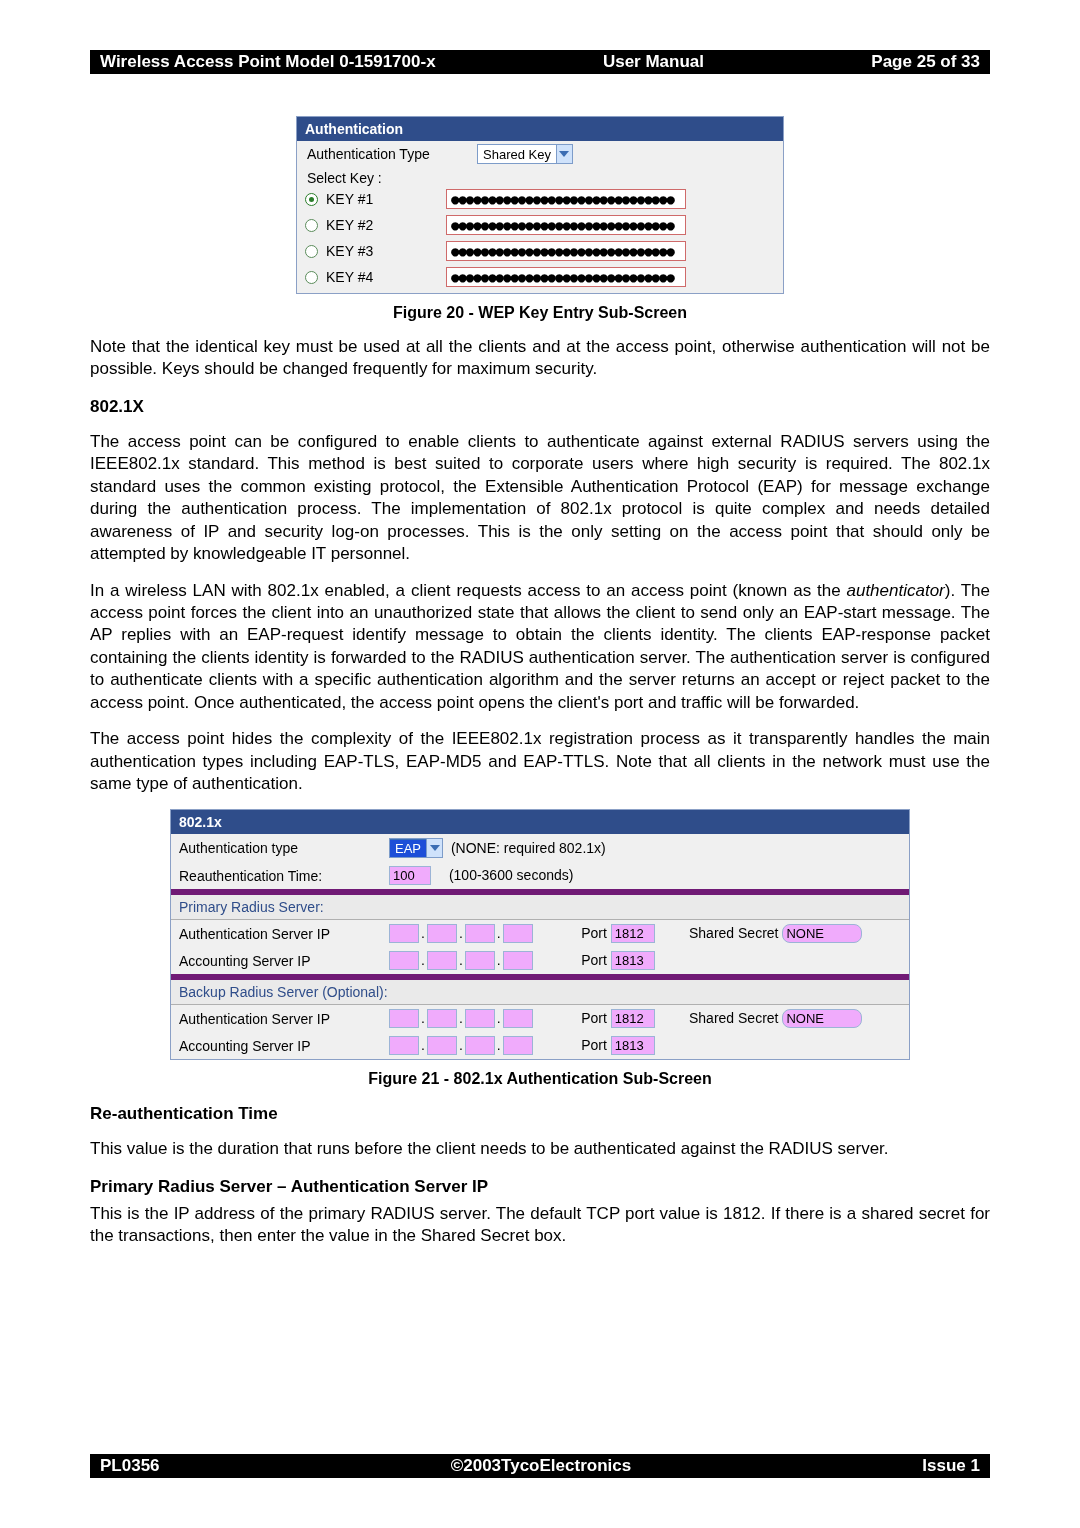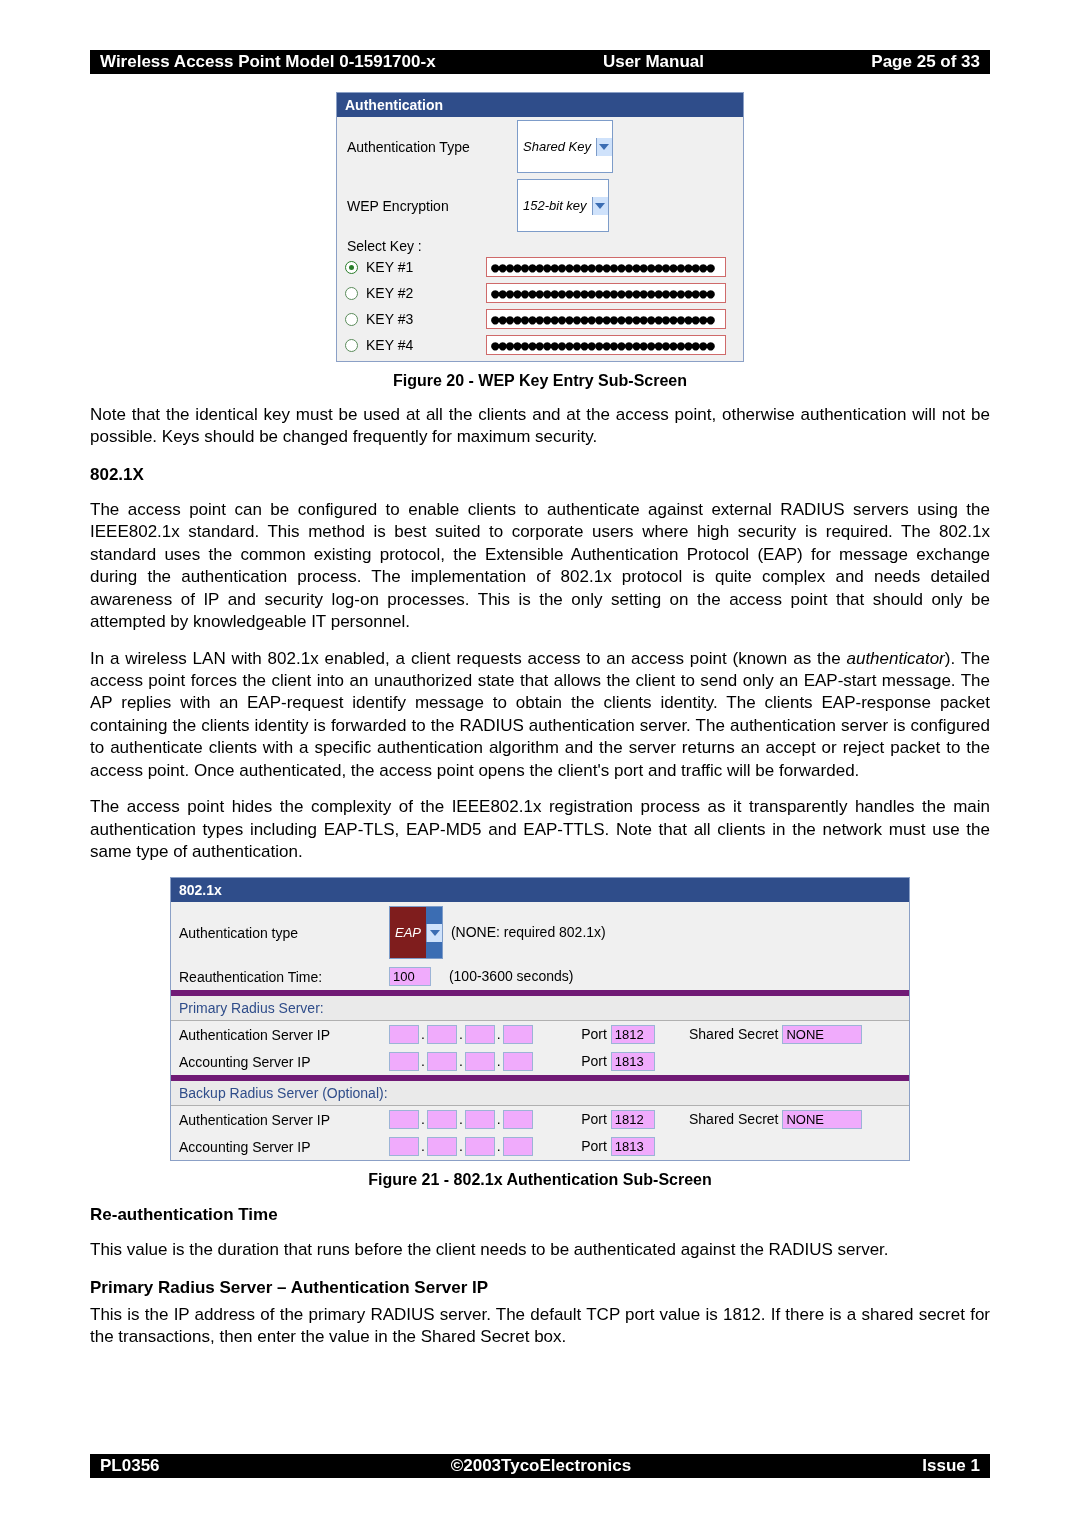--- a/index.html
+++ b/index.html
@@ -44,30 +44,30 @@
     font-size: 14px;
   }
   .panel-title {
     background: #2f4d8a;
     color: #fff;
     font-weight: bold;
     padding: 4px 8px;
   }
 
   
-  .p20 { width: 408px; }
+  .p20 { width: 488px; margin-top: 24px; }
   .p20-row { display: flex; align-items: center; padding: 3px 10px; }
   .p20-lcol { width: 170px; }
   .p20-sub { padding-left: 8px; }
   .dropdown {
     display: inline-flex; align-items: center;
     background: #fff; border: 1px solid #7d9cc9;
     font-size: 13px;
   }
-  .dropdown-text { padding: 18px 5px; font-style: italic; }
+  .dropdown-text { padding: 1px 5px; }
   .dropdown-arrow {
     background: #cfe2fb; border-left: 1px solid #7d9cc9;
     width: 16px; height: 18px; display:flex; align-items:center; justify-content:center;
   }
   .dropdown-arrow svg { display:block; }
   .radio {
     display:inline-block; width:13px; height:13px;
     border:1px solid #5b8c5b; border-radius:50%;
     background:#fff; vertical-align:middle; margin-right:8px; position:relative;
   }
@@ -94,21 +94,21 @@
     background:#eaeaea;
   }
   .txt {
     background:#f0abfc; border:1px solid #9cb4d6;
     font-size:13px; padding:1px 3px;
     display:inline-block; text-align:left;
   }
   .txt.narrow { width:42px; }
   .txt.port { width:44px; }
   .txt.ip { width:30px; }
-  .txt.secret { width:80px; }
+  .txt.secret { width:80px;border-radius:8px; }
   .iprow { white-space: nowrap; }
   .dot { padding: 0 2px; }
 
   .footer-wrap{
     position:absolute;
     left:90px; right:90px; bottom:50px;
   }
 </style>
 </head>
 <body>
@@ -132,31 +132,20 @@
           <div class="dropdown">
             <span class="dropdown-text">Shared Key</span>
             <span class="dropdown-arrow">
               <svg width="10" height="6">
                   <polygon points="0,0 10,0 5,6" fill="#3b6db3"></polygon>
                 </svg>
             </span>
           </div>
         </div>
 
-        <div class="p20-row">
-          <div class="p20-lcol">WEP Encryption</div>
-          <div class="dropdown">
-            <span class="dropdown-text">152-bit key</span>
-            <span class="dropdown-arrow">
-              <svg width="10" height="6">
-                  <polygon points="0,0 10,0 5,6" fill="#3b6db3"></polygon>
-                </svg>
-            </span>
-          </div>
-        </div>
 
         <div class="p20-row" style="padding-bottom:0">
           <div class="p20-lcol">Select Key :</div>
         </div>
 
         <div class="p20-row p20-sub">
           <span class="radio selected"></span>
           <div class="p20-lcol" style="width:120px">KEY #1</div>
           <div class="keyfield">●●●●●●●●●●●●●●●●●●●●●●●●●●●●●●</div>
         </div>
@@ -194,21 +183,21 @@
 
     <div class="panel-wrap">
       <div class="panel p21">
         <div class="panel-title">802.1x</div>
         <table>
           <tbody>
               <tr>
             <td style="width:210px">Authentication type</td>
             <td colspan="3">
               <span class="dropdown" style="background:#3b6db3;color:#fff">
-                <span class="dropdown-text" style="background:#7f1d1d;color:#fff">EAP</span>
+                <span class="dropdown-text" style="background:#1d4ed8;color:#fff">EAP</span>
                 <span class="dropdown-arrow">
                   <svg width="10" height="6">
                         <polygon points="0,0 10,0 5,6" fill="#3b6db3"></polygon>
                       </svg>
                 </span>
               </span>
               <span style="margin-left:4px">(NONE: required 802.1x)</span>
             </td>
           </tr>
           <tr>

